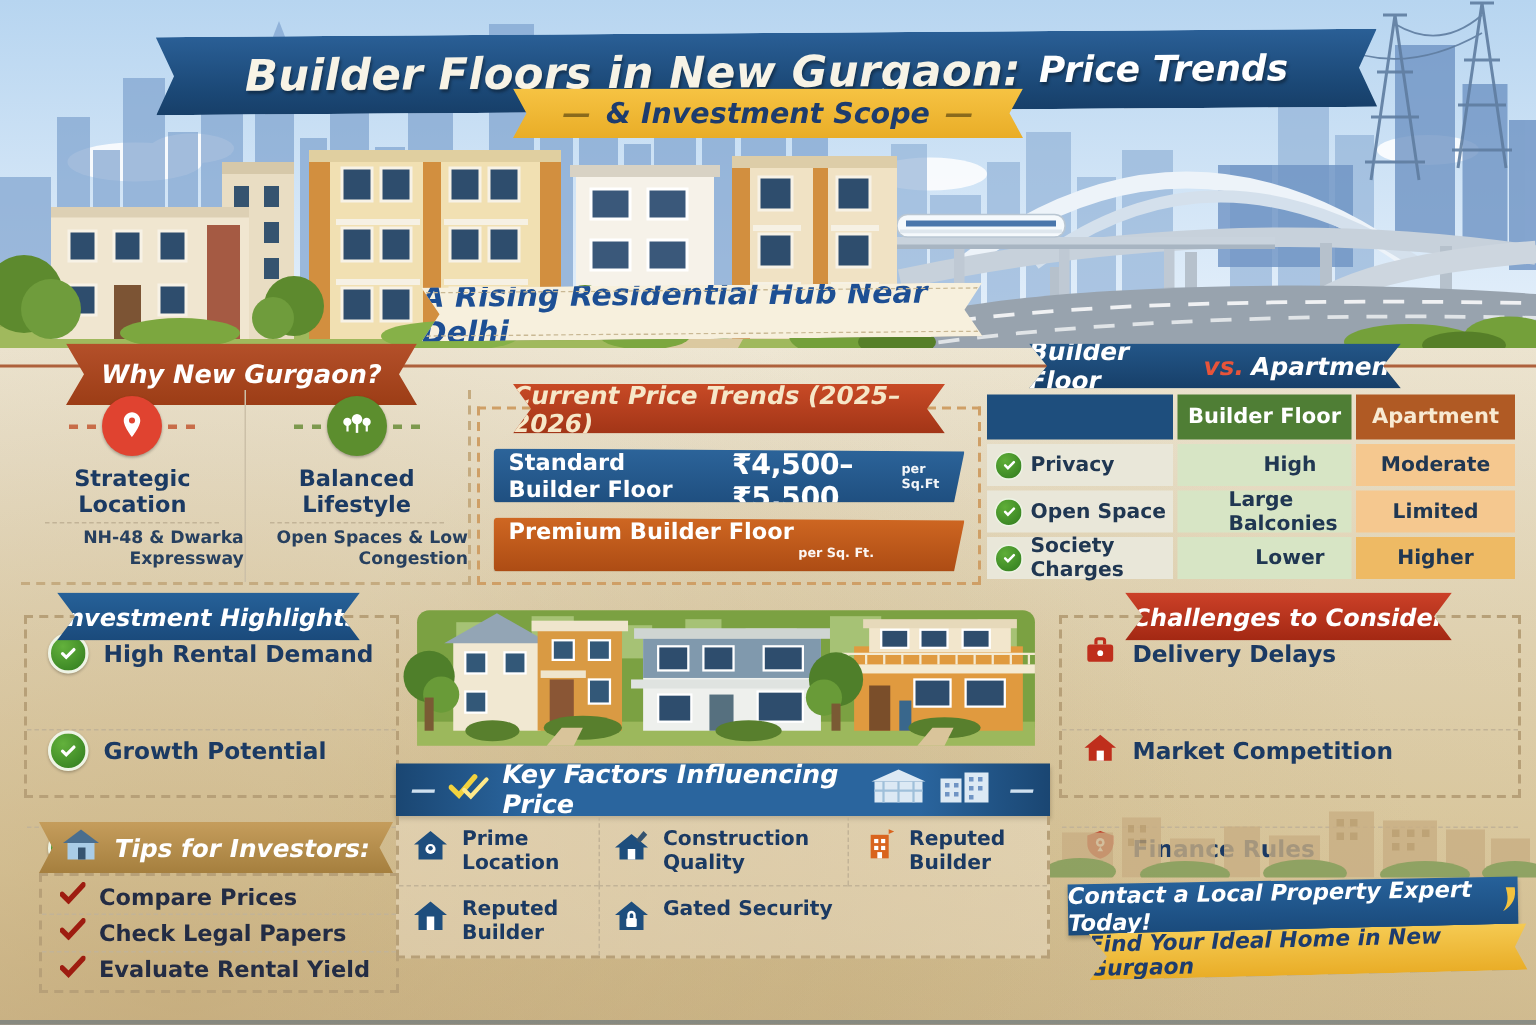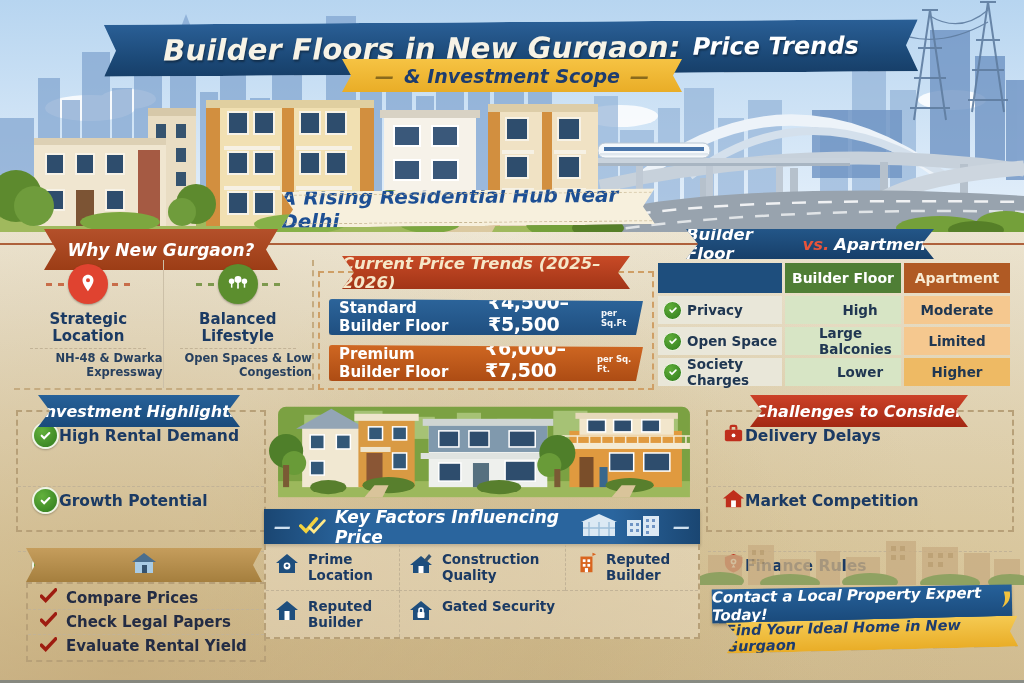--- a/index.html
+++ b/index.html
@@ -45,21 +45,21 @@
   .why-circle{width:40px;height:40px;border-radius:50%;display:flex;align-items:center;justify-content:center;
     box-shadow:0 1px 2px rgba(0,0,0,.3);}
   .why-title{font-size:15px;line-height:1.1;color:#1b3a63;font-weight:bold;margin-top:5px;}
   .why-sep{width:78%;margin:4px auto 3px;border-top:1.5px dashed #c2b397;}
   .why-sub{font-size:11.5px;line-height:1.2;font-weight:bold;color:#27405f;text-align:right;}
   
   .price-box{left:318px;top:271px;width:332px;height:115px;border:2px dashed #cf9f66;}
   .price-ribbon{left:22px;top:-17px;width:288px;height:33px;position:absolute;
     background:linear-gradient(#c84a26,#a23517);font-size:16.5px;font-style:italic;color:#f6e7c8;}
   .price-bars{padding:26px 9px 0;}
-  .price-bar{height:36px;display:flex;align-items:flex-end;padding:0 10px;margin-bottom:10px;color:#fff;
+  .price-bar{height:36px;display:flex;align-items:flex-start;padding:0 10px;margin-bottom:10px;color:#fff;
     border-radius:3px;clip-path:polygon(0 0,100% 2px,calc(100% - 7px) 100%,0 100%);box-shadow:0 2px 3px rgba(40,30,10,.3);}
   .pb-label{font-size:15px;font-weight:bold;}
   .pb-range{font-size:19px;font-weight:bold;margin-left:10px;letter-spacing:-.3px;}
   .pb-unit{font-size:8.5px;font-weight:bold;margin-left:3px;align-self:flex-end;padding-bottom:7px;opacity:.95;}
   
   .cmp-table{left:658px;top:263px;width:352px;display:grid;grid-template-columns:124px 116px 106px;gap:3px;}
   .cmp-cell{display:flex;align-items:center;justify-content:center;font-weight:bold;}
   .cmp-h{height:30px;color:#fff;font-size:14px;}
   .cmp-h1{background:#1e4e7d;} .cmp-h2{background:#4f7e35;} .cmp-h3{background:#b05a24;color:#f8ead2;}
   .cmp-r{height:28px;font-size:13.5px;color:#203752;}
@@ -69,21 +69,21 @@
     display:flex;align-items:center;justify-content:center;flex:0 0 auto;border:1.5px solid #edf4e4;}
   
   .list-box{border:2px dashed #b7a078;}
   .inv-box{left:16px;top:410px;width:246px;height:118px;}
   .inv-ribbon{position:absolute;left:20px;top:-17px;width:202px;height:32px;
     background:linear-gradient(#266199,#1a4a7b);font-size:16px;font-style:italic;}
   .chal-box{left:706px;top:410px;width:304px;height:118px;}
   .chal-ribbon{position:absolute;left:42px;top:-17px;width:218px;height:32px;
     background:linear-gradient(#cc4128,#a32813);font-size:16px;font-style:italic;}
   .list-items{display:flex;flex-direction:column;height:100%;justify-content:space-evenly;padding:10px 0 2px;box-sizing:border-box;}
-  .list-item{display:flex;align-items:center;padding:0 0 0 14px;height:30px;}
+  .list-item{display:flex;align-items:center;gap:10px;padding:0 0 0 14px;height:30px;}
   .list-item + .list-item{border-top:1.5px dashed #c2b397;margin-top:37px;}
   .big-check{width:23px;height:23px;border-radius:50%;background:radial-gradient(circle at 35% 30%,#63b13c,#2f7a1d);
     display:flex;align-items:center;justify-content:center;flex:0 0 auto;border:2px solid #eef4e6;box-shadow:0 1px 2px rgba(0,0,0,.25);}
   .li-label{font-size:15.5px;font-weight:bold;color:#1b3a63;}
   
   .kf{left:264px;top:509px;width:436px;}
   .kf-banner{height:35px;background:linear-gradient(90deg,#1a4672,#2a659e 20%,#2a659e 80%,#1a4672);
     display:flex;align-items:center;padding:0 10px;color:#fff;font-weight:bold;font-style:italic;font-size:17px;
     box-shadow:0 2px 3px rgba(40,30,10,.3);gap:8px;}
   .kf-dash{color:#cfe0ef;font-weight:bold;}
@@ -386,21 +386,20 @@
       <span>Current Price Trends (2025–2026)</span>
     </div>
     <div class="price-bars">
       <div class="price-bar" style="background:linear-gradient(#2c649a,#1f4f80)">
         <span class="pb-label">Standard Builder Floor</span>
         <span class="pb-range">₹4,500–₹5,500</span>
         <span class="pb-unit">per Sq.Ft</span>
       </div>
       <div class="price-bar" style="background:linear-gradient(#cf6722,#ad4c14)">
         <span class="pb-label">Premium Builder Floor</span>
-        <span class="pb-range">₹6,000–₹7,500</span>
         <span class="pb-unit">per Sq. Ft.</span>
       </div>
     </div>
   </div>
 
   <div class="abs cmp-table">
     <div class="cmp-cell cmp-h cmp-h1"></div>
     <div class="cmp-cell cmp-h cmp-h2">Builder Floor</div>
     <div class="cmp-cell cmp-h cmp-h3">Apartment</div>
 
@@ -664,20 +663,21 @@
       <div class="kf-cell hline"></div>
     </div>
   </div>
 
   <div class="abs ribbon fork-sm tips-banner">
     <span><svg width="26" height="22" viewBox="0 0 26 22">
           <polygon points="1,10 13,1 25,10" fill="#4a6e8e"></polygon>
           <rect x="4" y="10" width="18" height="11" fill="#a9cce6"></rect>
           <rect x="11" y="13" width="5" height="8" fill="#35536f"></rect>
         </svg></span>
+    <span>Tips for Investors:</span>
   </div>
   <div class="abs list-box tips-box">
     <div class="tips-items">
       <div class="tip-item">
         <span><svg width="17" height="15" viewBox="0 0 24 20">
               <path d="M2 11l6 6L22 2" stroke="#9e1c10" stroke-width="5" fill="none" stroke-linecap="round"></path>
             </svg></span>
         <span class="tip-label">Compare Prices</span>
       </div>
       <div class="tip-item">

